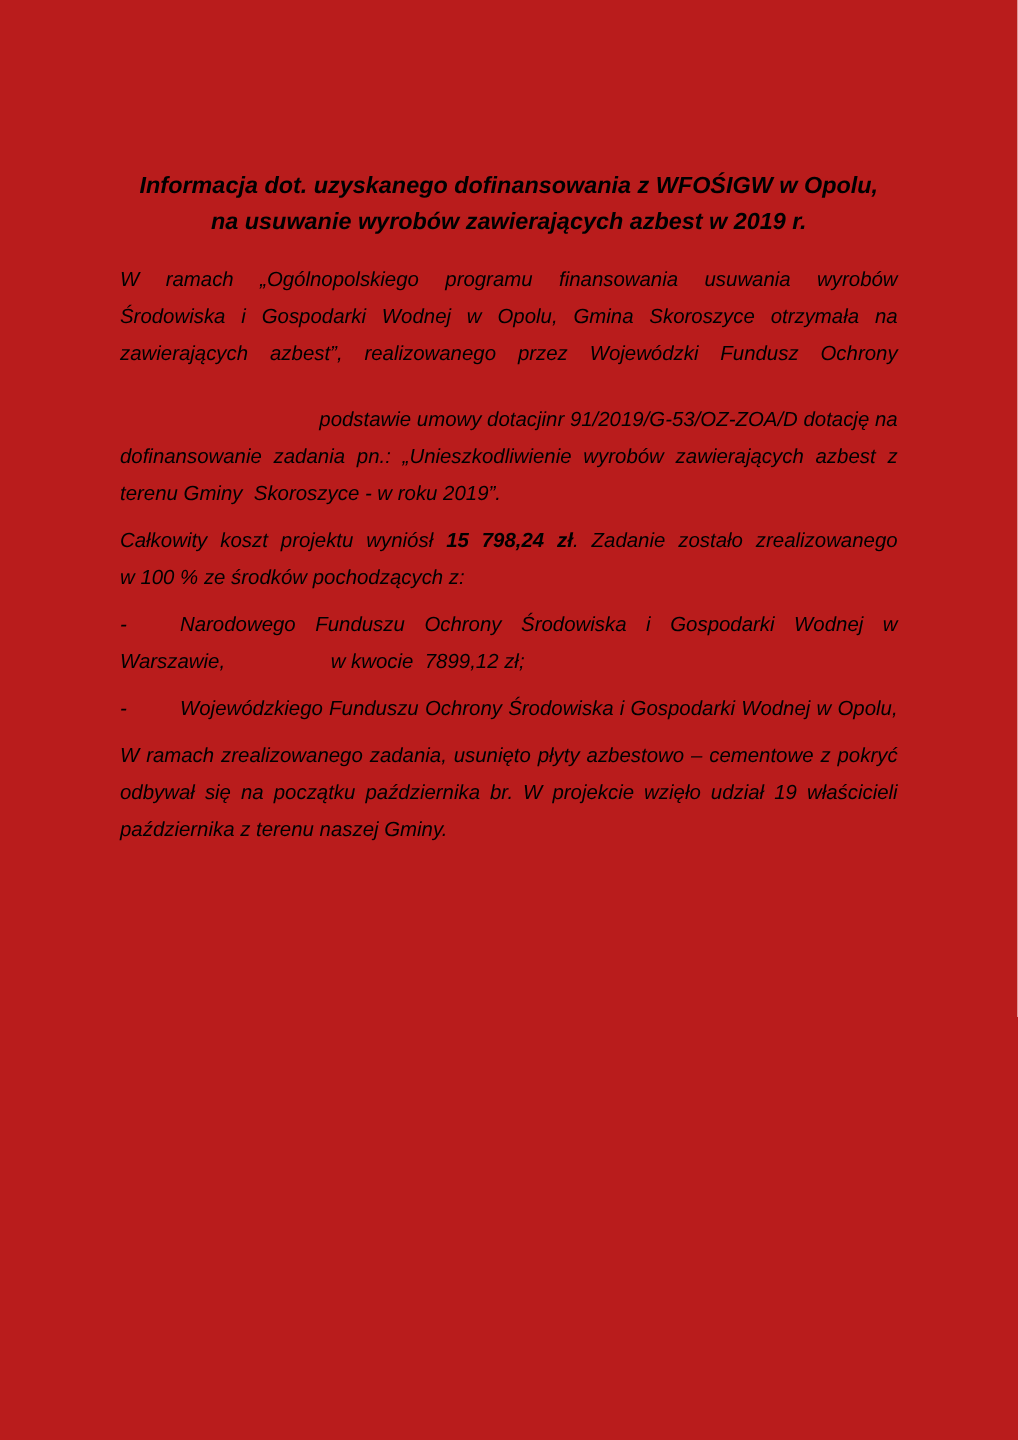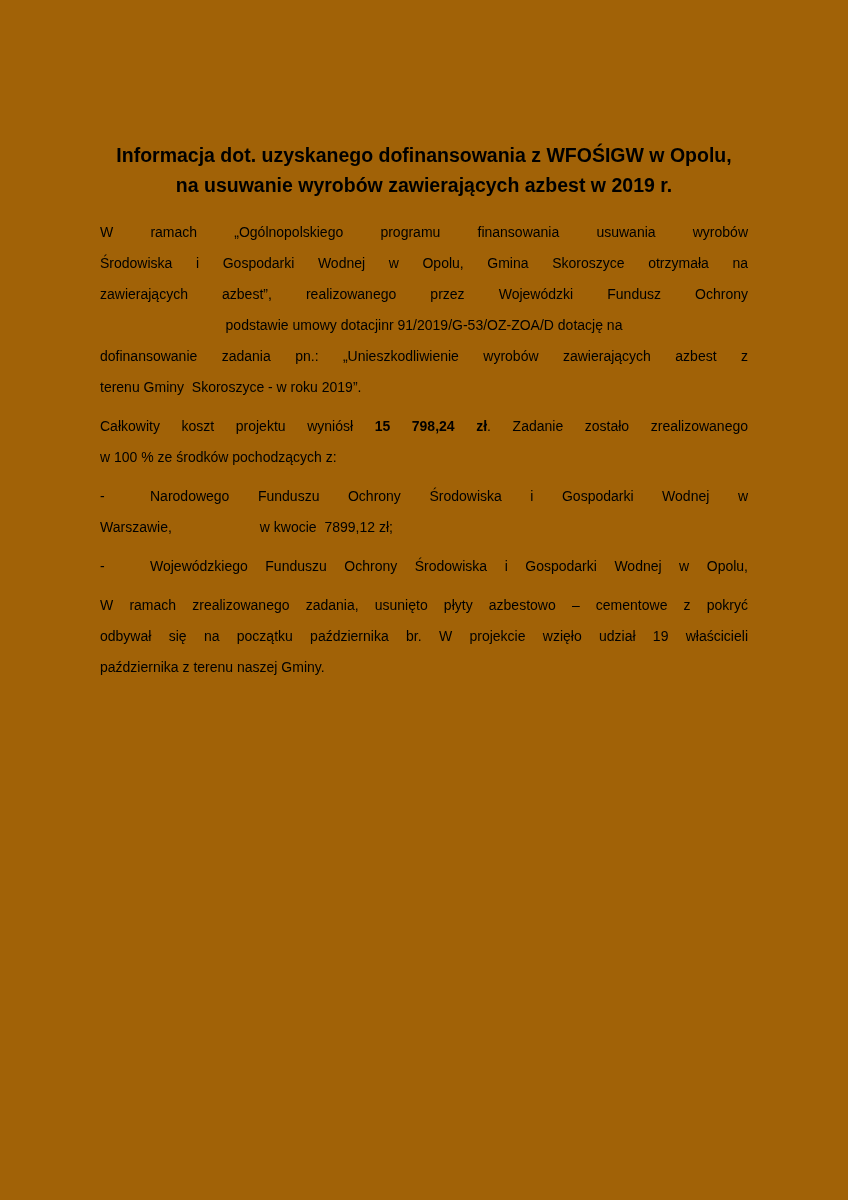--- a/index.html
+++ b/index.html
@@ -1,28 +1,28 @@
 <!DOCTYPE html>
 <html lang="pl"><head>
 <meta charset="utf-8">
 <style>
   html,body{margin:0;padding:0;background:#ffffff;}
   .page{
-    width:848px;height:1200px;background:#a16207;position:relative;overflow:hidden;
-    font-family:"Liberation Sans","DejaVu Sans",sans-serif;color:#000000;
+    width:848px;height:1200px;background:#b91c1c;position:relative;overflow:hidden;
+    font-family:"Liberation Sans","DejaVu Sans",sans-serif;color:#000000;font-style:italic;
   }
   .content{position:absolute;left:100px;top:140px;width:648px;}
   .doc-title{margin:0 0 17px 0;}
   .title-line{font-weight:bold;text-align:center;font-size:19.5px;line-height:30px;white-space:pre-wrap;}
-  .doc-body{font-size:14px;}
+  .doc-body{font-size:17px;}
   .para{margin-bottom:8px;}
   .line{line-height:31px;min-height:31px;}
   .just{text-align:justify;text-align-last:justify;}
   .plain{white-space:pre-wrap;}
-  .between{display:flex;justify-content:center;}
+  .between{display:flex;justify-content:flex-end;margin-top:24px;}
   .between span{white-space:pre;}
   .bullet{position:relative;padding-left:50px;}
   .dash{position:absolute;left:0;top:0;}
   .bullet .inner{text-align:justify;text-align-last:justify;}
   .offset{display:flex;}
   .offset span{white-space:pre-wrap;}
   .off2{margin-left:88px;}
   .indent{padding-left:50px;}
   .b{font-weight:bold;margin-top:36px;}
 </style>

